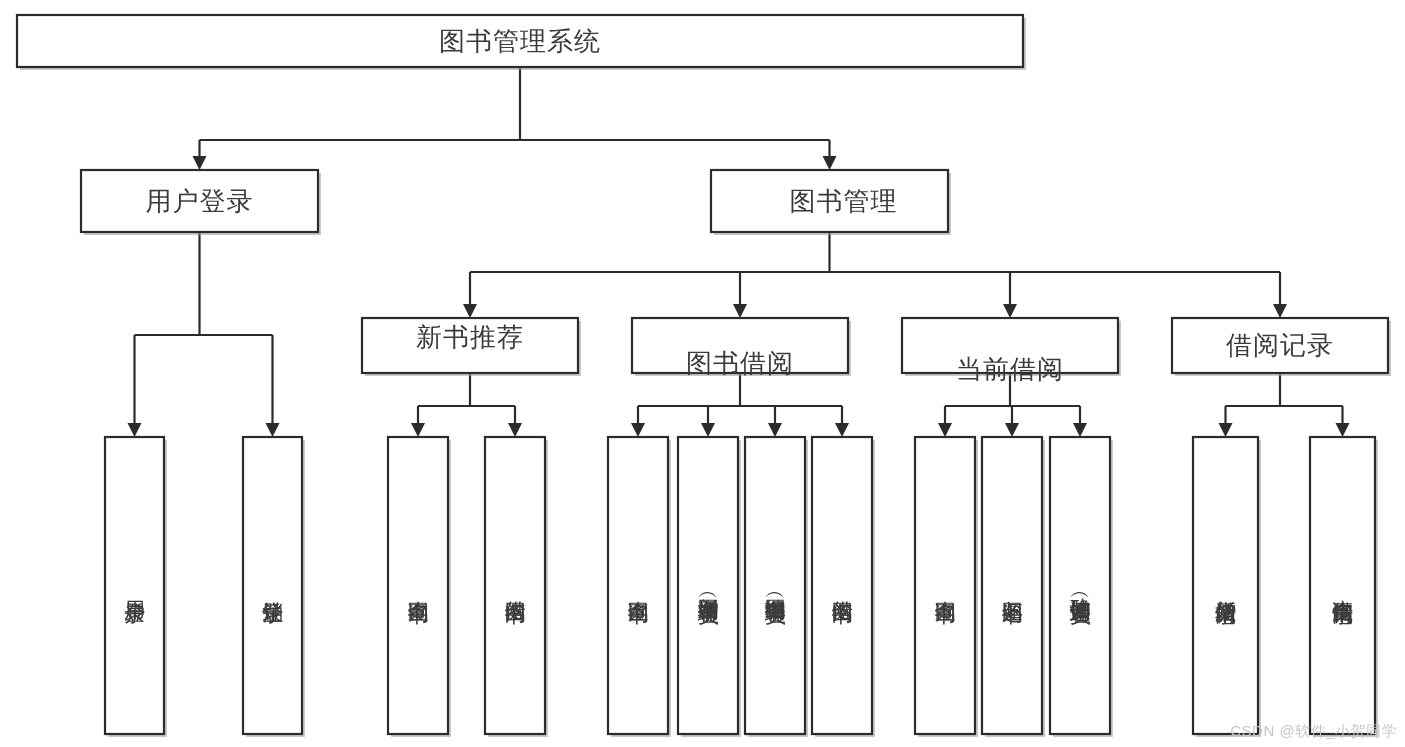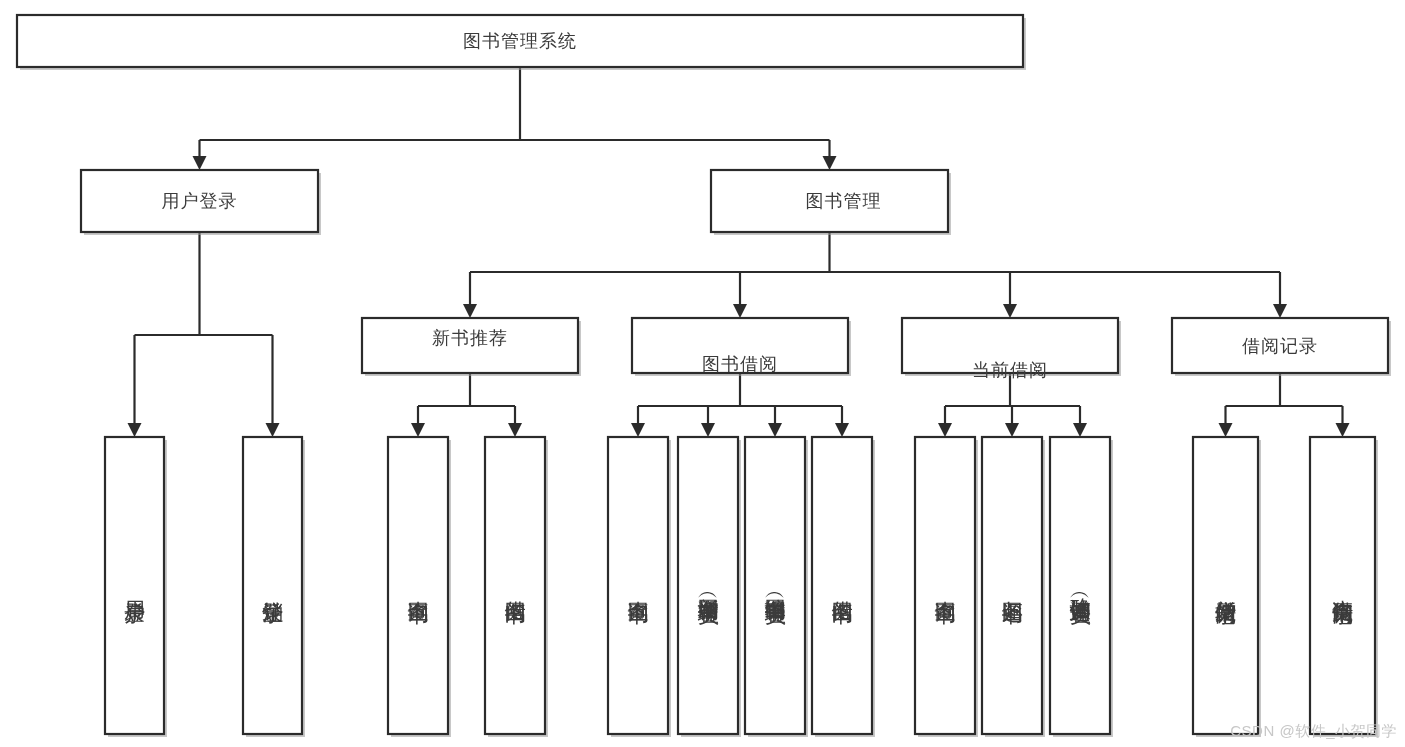--- a/index.html
+++ b/index.html
@@ -61,21 +61,21 @@
     color: #3b3b3b;
     white-space: nowrap;
     pointer-events: none;
   }
   .htext-wrap {
     position: absolute;
     display: flex;
     align-items: center;
     justify-content: center;
     font-family: "Liberation Sans", "DejaVu Sans", sans-serif;
-    font-size: 18px;
+    font-size: 26px;
     color: #3b3b3b;
     letter-spacing: 1px;
     white-space: nowrap;
     pointer-events: none;
     text-align: right;
   }
   #watermark {
     position: absolute;
     right: 8px;
     bottom: 6px;

